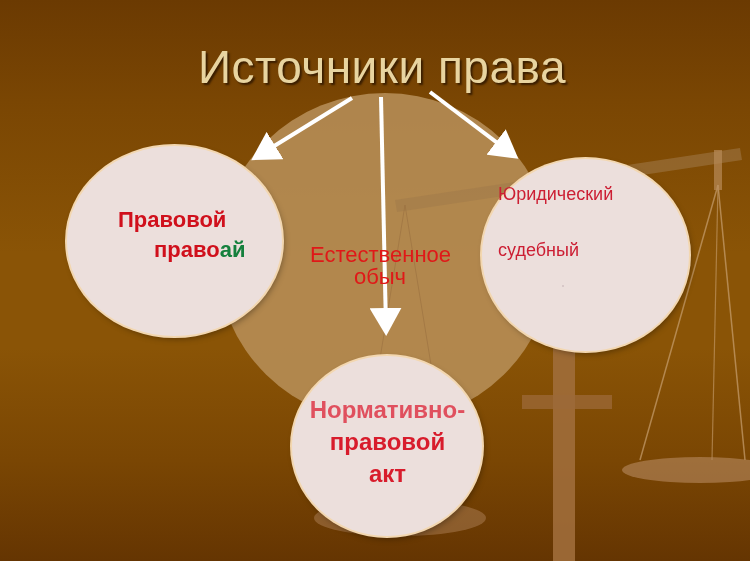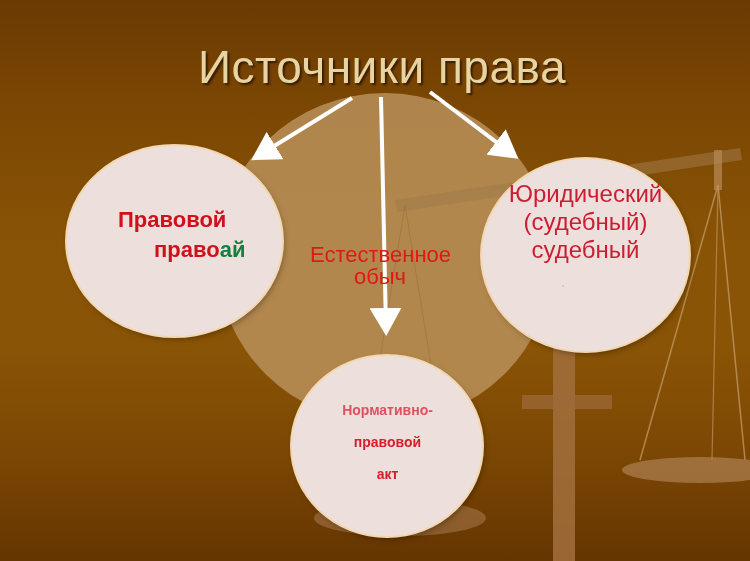--- a/index.html
+++ b/index.html
@@ -24,25 +24,25 @@
   .c-right { left: 482px; top: 159px; width: 207px; height: 192px; }
   .c-bottom { left: 292px; top: 356px; width: 190px; height: 180px; }
   .lbl-left {
     position: absolute; left: 118px; top: 205px; width: 140px;
     font-size: 22px; font-weight: bold; color: #d0101c; line-height: 30px;
   }
   .lbl-left .l2 { display: block; padding-left: 36px; }
   .lbl-left .fade { color: #15803d; }
   .lbl-right {
     position: absolute; left: 498px; top: 180px; width: 175px;
-    text-align: center; font-size: 24px; color: #cc1e33; line-height: 28px;
+    text-align: left; font-size: 18px; color: #cc1e33; line-height: 28px;
   }
   .lbl-bottom {
     position: absolute; left: 300px; top: 394px; width: 175px;
-    text-align: center; font-size: 14px; font-weight: bold; color: #d81c2c; line-height: 32px;
+    text-align: center; font-size: 24px; font-weight: bold; color: #d81c2c; line-height: 32px;
   }
   .lbl-bottom .l1 { color: #e0505e; }
   .lbl-center {
     position: absolute; left: 310px; top: 244px; width: 140px;
     text-align: center; font-size: 22px; color: #e01818; line-height: 22px;
   }
   .dot { position: absolute; left: 562px; top: 285px; width: 2px; height: 2px; background: #d8c8c8; }
 </style>
 </head>
 <body>
@@ -91,21 +91,21 @@
     <span>обыч</span>
   </div>
 
   <div class="lbl-left">
     <span>Правовой</span>
     <span class="l2"><span>право</span><span class="fade">ай</span></span>
   </div>
 
   <div class="lbl-right">
     <span>Юридический</span><br>
-    <span>(судебный)</span><br>
+    <br>
     <span>судебный</span>
   </div>
   <div class="dot"></div>
 
   <div class="lbl-bottom">
     <span class="l1">Нормативно-</span><br>
     <span>правовой</span><br>
     <span>акт</span>
   </div>
 </div>

